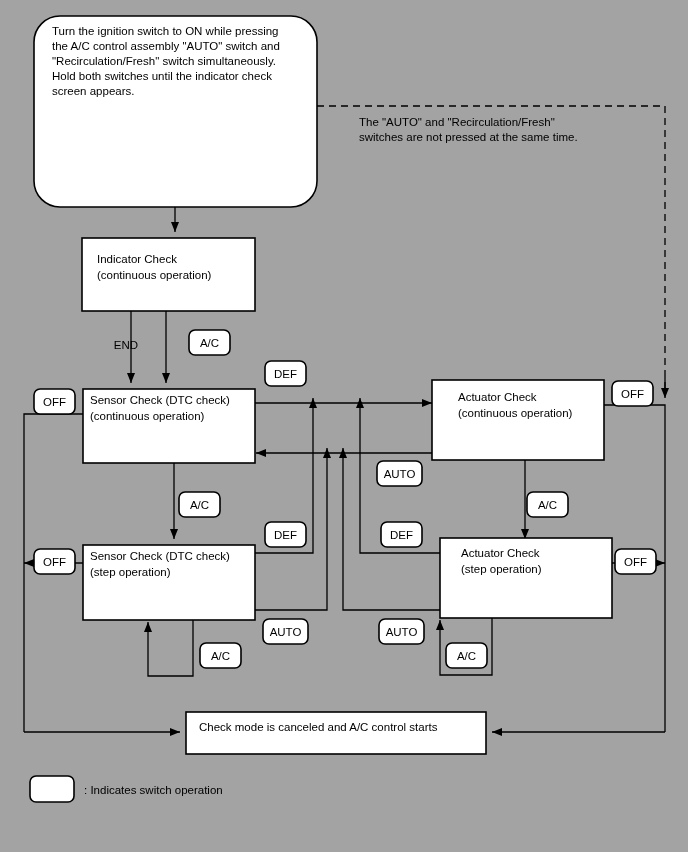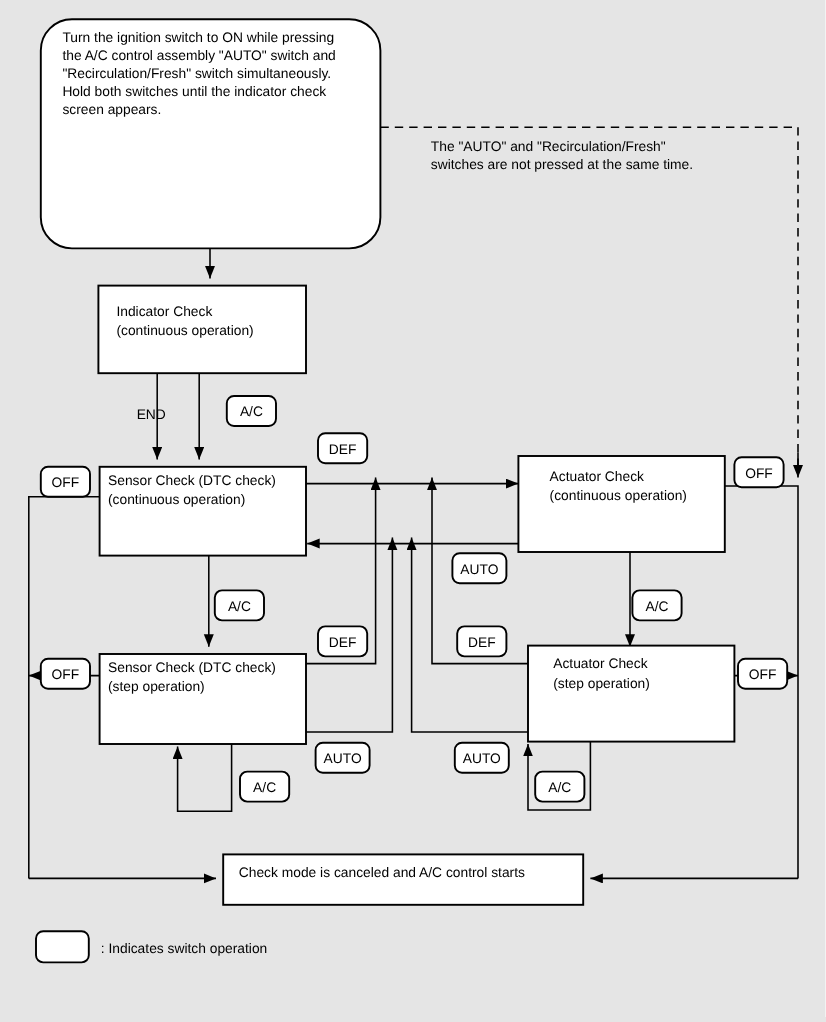--- a/index.html
+++ b/index.html
@@ -4,21 +4,21 @@
 <style>
   html, body {
     margin: 0;
     padding: 0;
     background: #ffffff;
   }
   #page {
     position: relative;
     width: 688px;
     height: 852px;
-    background: #e5e5e5;
+    background: #a3a3a3;
     font-family: "Liberation Sans", sans-serif;
     overflow: hidden;
   }
   svg.diagram {
     position: absolute;
     top: 0;
     left: 0;
     width: 688px;
     height: 852px;
   }

